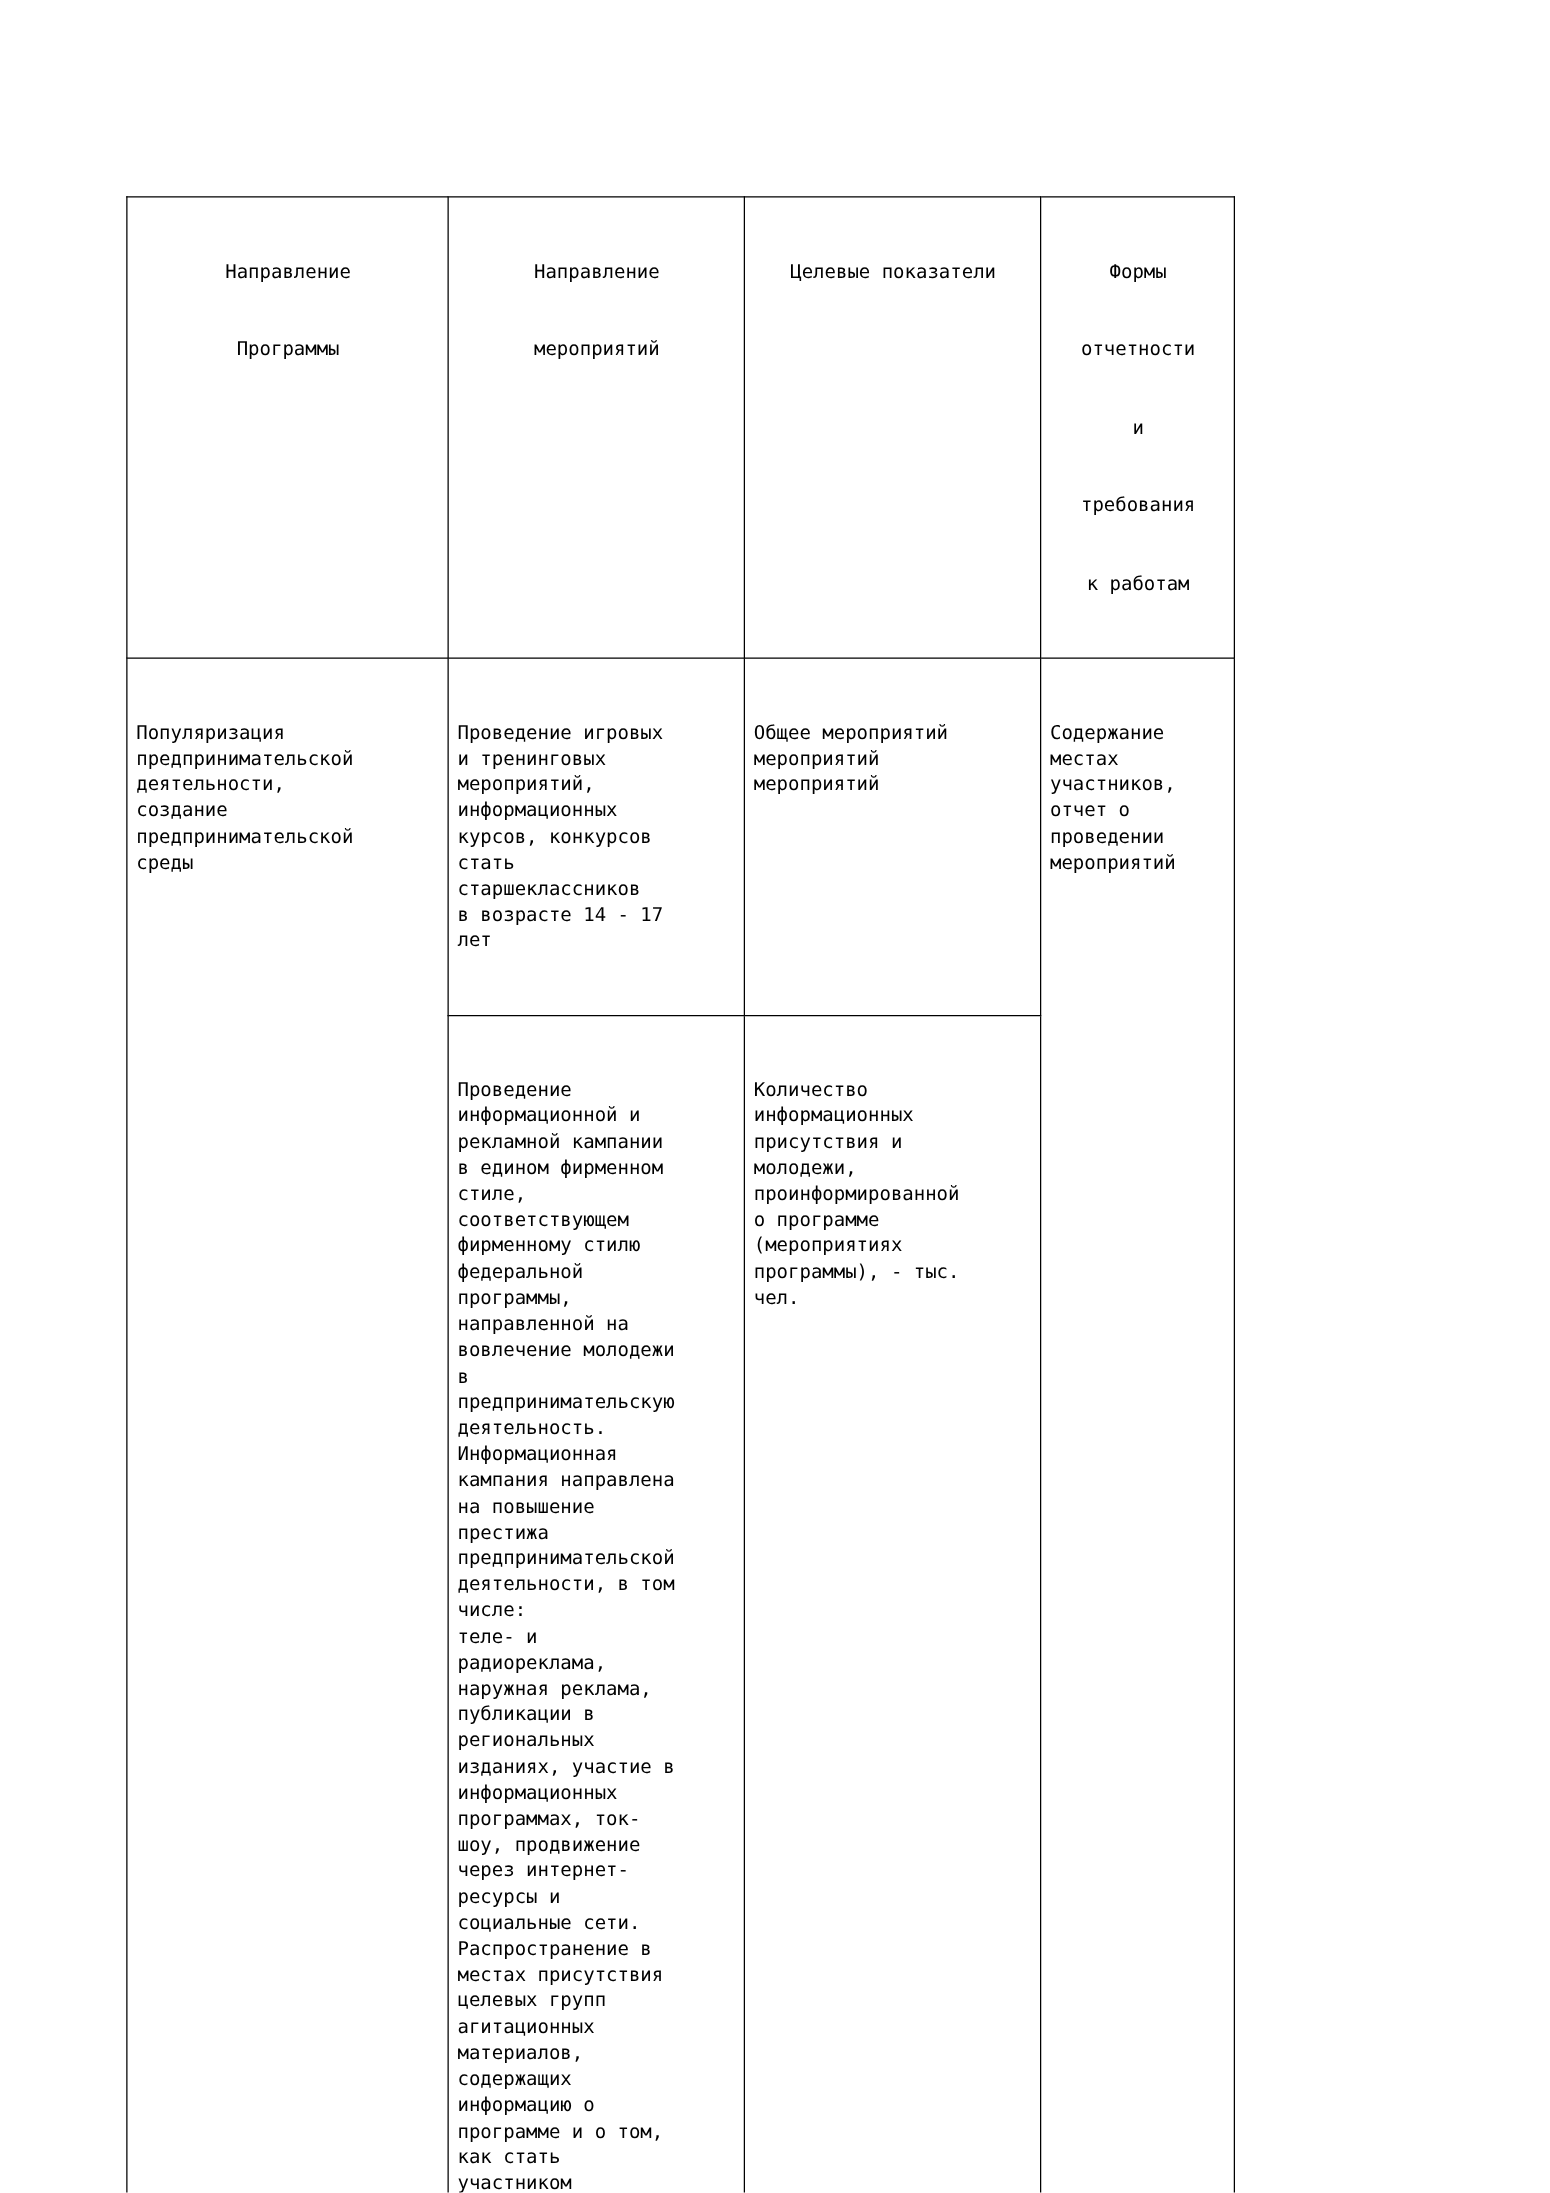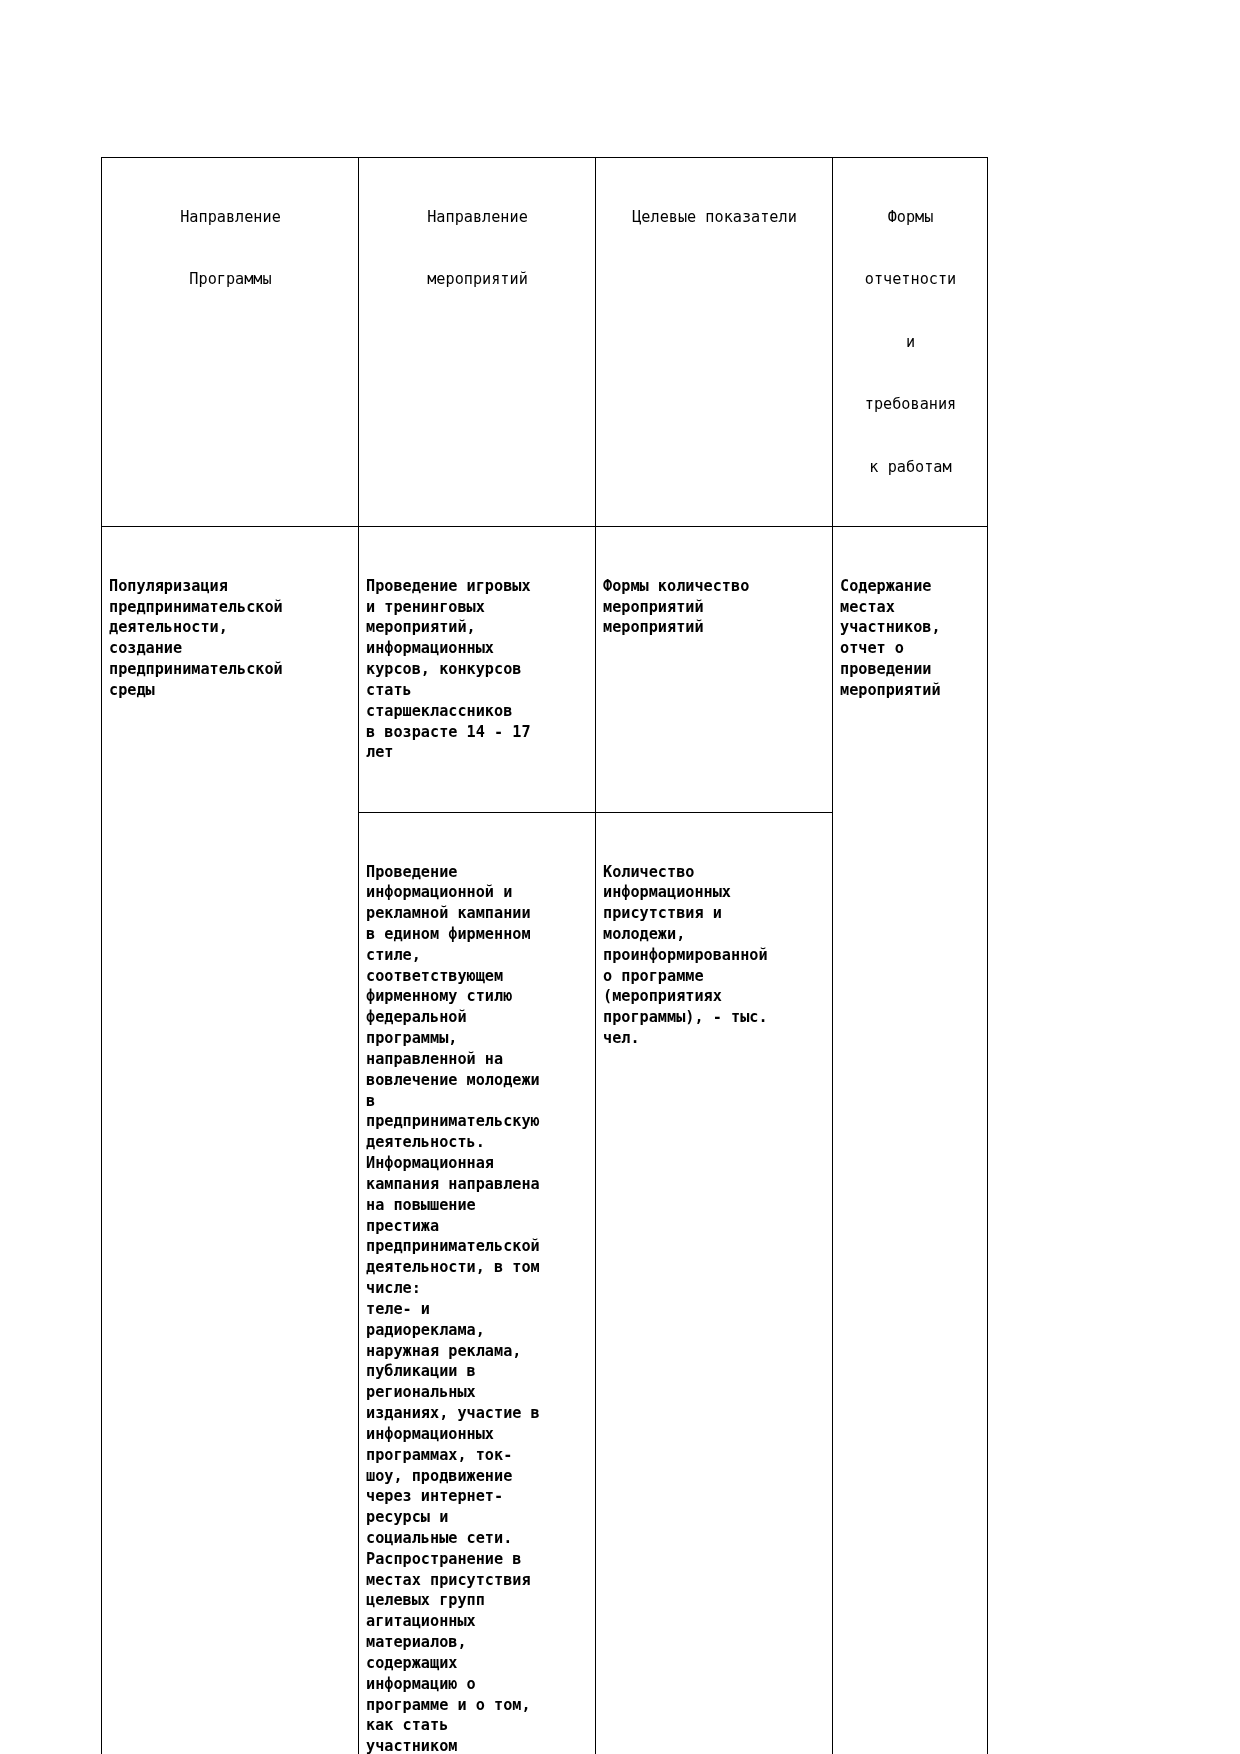--- a/index.html
+++ b/index.html
@@ -53,21 +53,20 @@
     text-align: center;
     padding-top: 12px;
   }
   td.head .hline { display: block; }
 
   td.body-cell {
     text-align: left;
   }
   .cell-text {
     display: block;
-    font-weight: bold;
   }
   .cell-text .ln { display: block; }
 </style>
 </head>
 <body>
 
 <div class="page">
   <div class="table-wrap">
     <table class="doc-table">
       <colgroup>
@@ -99,21 +98,21 @@
         </tr>
 
         <tr>
           <td class="body-cell" rowspan="2">
             <span class="cell-text"><span class="ln">Популяризация</span><span class="ln">предпринимательской</span><span class="ln">деятельности,</span><span class="ln">создание</span><span class="ln">предпринимательской</span><span class="ln">среды</span></span>
           </td>
           <td class="body-cell">
             <span class="cell-text"><span class="ln">Проведение игровых</span><span class="ln">и тренинговых</span><span class="ln">мероприятий,</span><span class="ln">информационных</span><span class="ln">курсов, конкурсов</span><span class="ln">стать</span><span class="ln">старшеклассников</span><span class="ln">в возрасте 14 - 17</span><span class="ln">лет</span></span>
           </td>
           <td class="body-cell">
-            <span class="cell-text"><span class="ln">Формы количество</span><span class="ln">мероприятий</span><span class="ln">мероприятий</span></span>
+            <span class="cell-text"><span class="ln">Общее мероприятий</span><span class="ln">мероприятий</span><span class="ln">мероприятий</span></span>
           </td>
           <td class="body-cell" rowspan="2">
             <span class="cell-text"><span class="ln">Содержание</span><span class="ln">местах</span><span class="ln">участников,</span><span class="ln">отчет о</span><span class="ln">проведении</span><span class="ln">мероприятий</span></span>
           </td>
         </tr>
 
         <tr>
           <td class="body-cell">
             <span class="cell-text"><span class="ln">Проведение</span><span class="ln">информационной и</span><span class="ln">рекламной кампании</span><span class="ln">в едином фирменном</span><span class="ln">стиле,</span><span class="ln">соответствующем</span><span class="ln">фирменному стилю</span><span class="ln">федеральной</span><span class="ln">программы,</span><span class="ln">направленной на</span><span class="ln">вовлечение молодежи</span><span class="ln">в</span><span class="ln">предпринимательскую</span><span class="ln">деятельность.</span><span class="ln">Информационная</span><span class="ln">кампания направлена</span><span class="ln">на повышение</span><span class="ln">престижа</span><span class="ln">предпринимательской</span><span class="ln">деятельности, в том</span><span class="ln">числе:</span><span class="ln">теле- и</span><span class="ln">радиореклама,</span><span class="ln">наружная реклама,</span><span class="ln">публикации в</span><span class="ln">региональных</span><span class="ln">изданиях, участие в</span><span class="ln">информационных</span><span class="ln">программах, ток-</span><span class="ln">шоу, продвижение</span><span class="ln">через интернет-</span><span class="ln">ресурсы и</span><span class="ln">социальные сети.</span><span class="ln">Распространение в</span><span class="ln">местах присутствия</span><span class="ln">целевых групп</span><span class="ln">агитационных</span><span class="ln">материалов,</span><span class="ln">содержащих</span><span class="ln">информацию о</span><span class="ln">программе и о том,</span><span class="ln">как стать</span><span class="ln">участником</span></span>
           </td>

